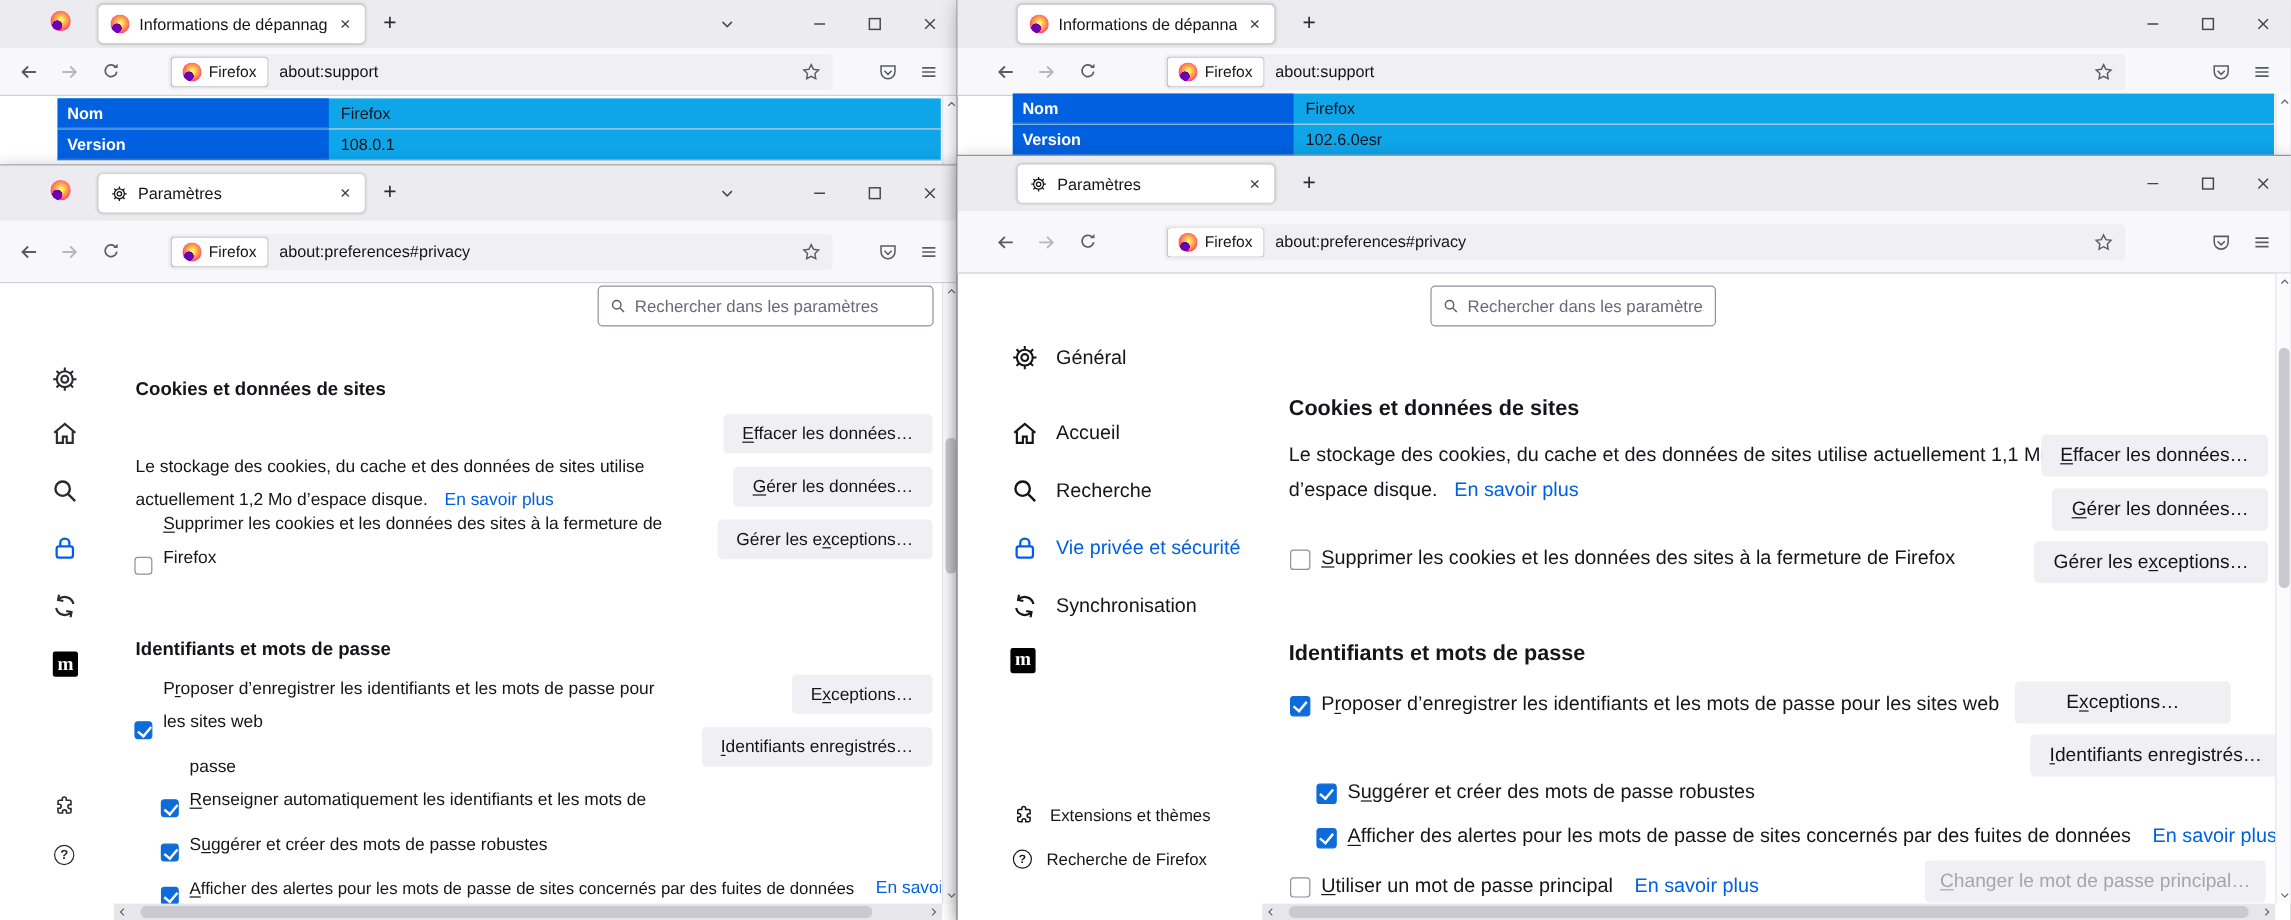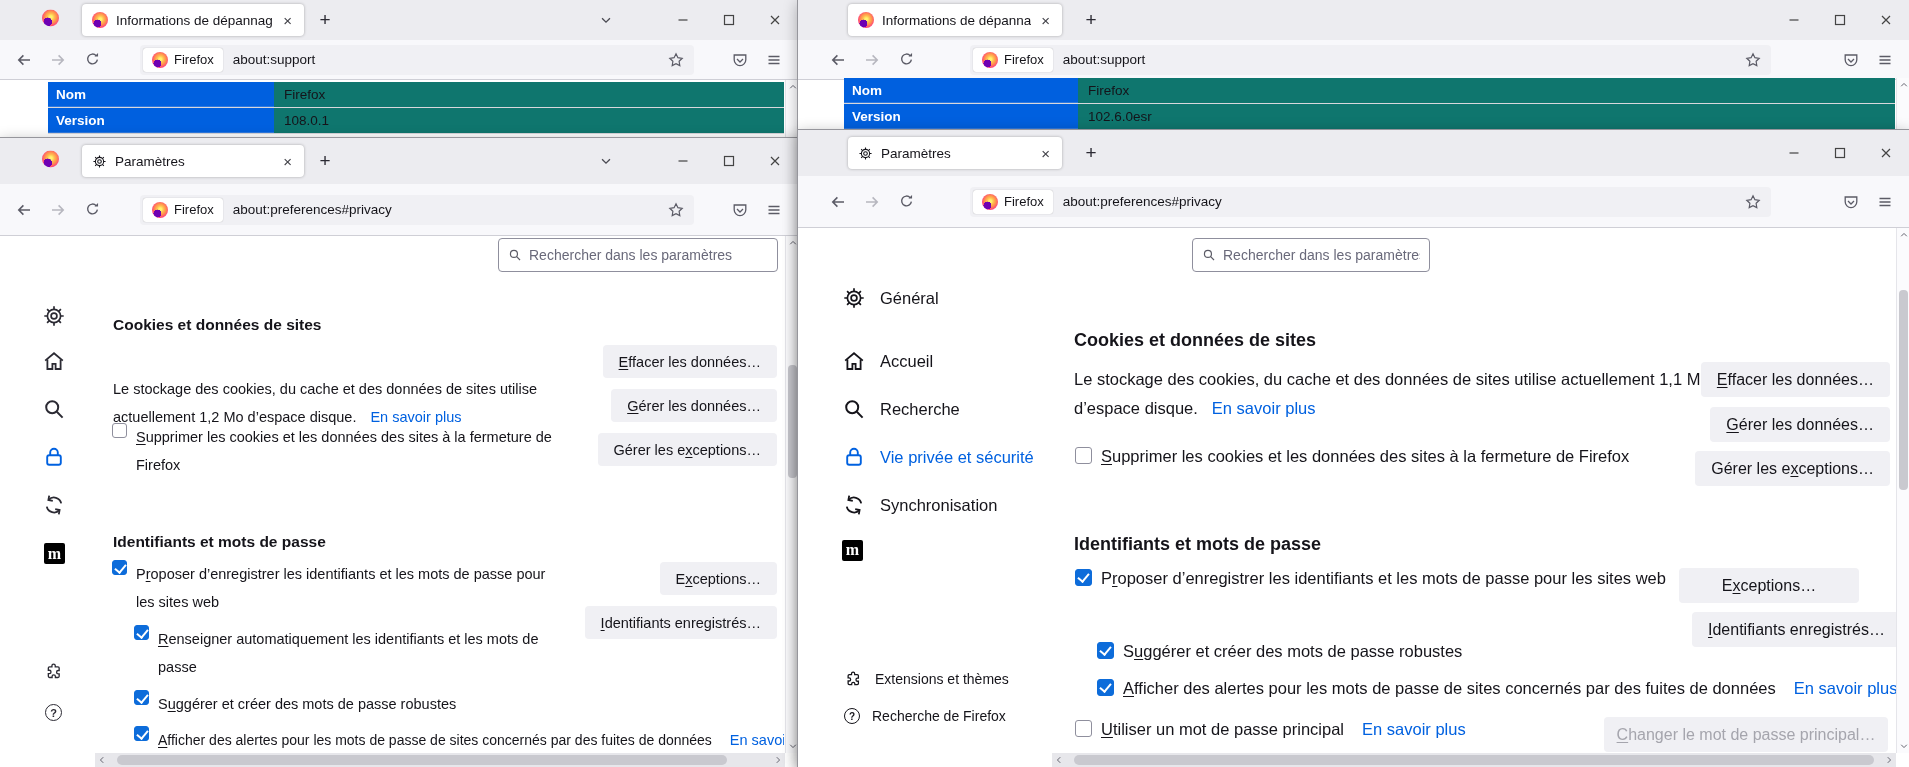--- a/index.html
+++ b/index.html
@@ -42,21 +42,21 @@
 
   
   .ff { display:inline-block; width:17px; height:17px; border-radius:50%; flex:none;
     background:
       radial-gradient(circle at 34% 72%, #6e00b3 0 25%, rgba(0,0,0,0) 26%),
       radial-gradient(circle at 52% 45%, #fff36e 0 10%, #ffbd4f 28%, #ff8a50 48%, #ff3f7d 70%, #b5007f 88%, #8000a0 100%); }
   .ff.sm { width:16px; height:16px; }
 
   
   .srow { position:absolute; left:48px; right:14px; height:26px; display:flex;
-    border-bottom:1px solid #d8d8dc; background:#0f766e;text-align:right; }
+    border-bottom:1px solid #d8d8dc; background:#0ea5e9;text-align:right; }
   .srow .th { width:226px; background:#0060df; color:#fff; font-weight:bold; font-size:13.5px;
     display:flex; align-items:center; padding:0 8px; border-bottom:1px solid #2e79e0; flex:none; }
   .wr .srow .th { width:234px; }
   .srow .td { padding:0 10px; font-size:13.5px; display:flex; align-items:center; }
 
   
   .h2 { position:absolute; font-weight:700; }
   .wl .h2 { font-size:15.5px; } .wr .h2 { font-size:18px; }
   .para { position:absolute; line-height:28px; }
   .wl .para { font-size:14.5px; } .wr .para { font-size:16.5px; line-height:29px; }
@@ -64,21 +64,21 @@
   .lnk { color:#0061e0; margin-left:14px; white-space:nowrap; }
   .lnk2 { color:#0061e0; margin-left:9px; white-space:nowrap; }
 
   .btn { position:absolute; height:33px; background:#f0f0f4; border:none; border-radius:4px;
     padding:0 16px; font-family:inherit; color:#15141a; display:flex; align-items:center;
     justify-content:center; white-space:nowrap; }
   .wl .btn { font-size:14.5px; } .wr .btn { font-size:16px; height:35px; }
   .btn.right { right:21px; } .wr .btn.right { right:19px; }
   .btn.disabled { color:#a5a5ad; }
 
-  .cbrow { position:absolute; display:flex; align-items:flex-start; gap:9px; }
+  .cbrow { position:absolute; display:flex; align-items:flex-end; gap:9px; }
   .wl .cbrow { font-size:14.5px; line-height:28px; }
   .wr .cbrow { font-size:16.5px; }
   .cbx { width:16px; height:16px; border:1px solid #8f8f9d; border-radius:3px; background:#fff;
     flex:none; position:relative; }
   .wl .cbx { width:15px; height:15px; }
   .wr .cbx { width:17px; height:17px; }
   .cbx.on { background:#0d6cda; border-color:#0d6cda; }
   .cbx.on::after { content:""; position:absolute; left:4px; top:1px; width:5px; height:9px;
     border:solid #fff; border-width:0 2px 2px 0; transform:rotate(40deg); }
   .clip { overflow:hidden; white-space:nowrap; }
@@ -432,22 +432,22 @@
       <span class="lbl">
         <span class="blk">P<u>r</u>oposer d’enregistrer les identifiants et les mots de passe pour</span>
         <span class="blk">les sites web</span>
       </span>
     </div>
     <button class="btn right" style="top:424px">E<u>x</u>ceptions…</button>
     <button class="btn right" style="top:468px"><u>I</u>dentifiants enregistrés…</button>
     <div class="cbrow" style="left:134px;top:487px;height:56px">
       <span class="cbx on"></span>
       <span class="lbl">
+        <span class="blk">passe</span>
         <span class="blk"><u>R</u>enseigner automatiquement les identifiants et les mots de</span>
-        <span class="blk">passe</span>
       </span>
     </div>
     <div class="cbrow" style="left:134px;top:552px;height:28px">
       <span class="cbx on"></span>
       <span class="nw">S<u>u</u>ggérer et créer des mots de passe robustes</span>
     </div>
     <div class="cbrow clip" style="left:134px;top:588px;height:28px;right:14px">
       <span class="cbx on"></span>
       <span class="nw" style="font-size:14px"><u>A</u>fficher des alertes pour les mots de passe de sites concernés par des fuites de données</span>
       <a class="lnk2">En savoir plus</a>

